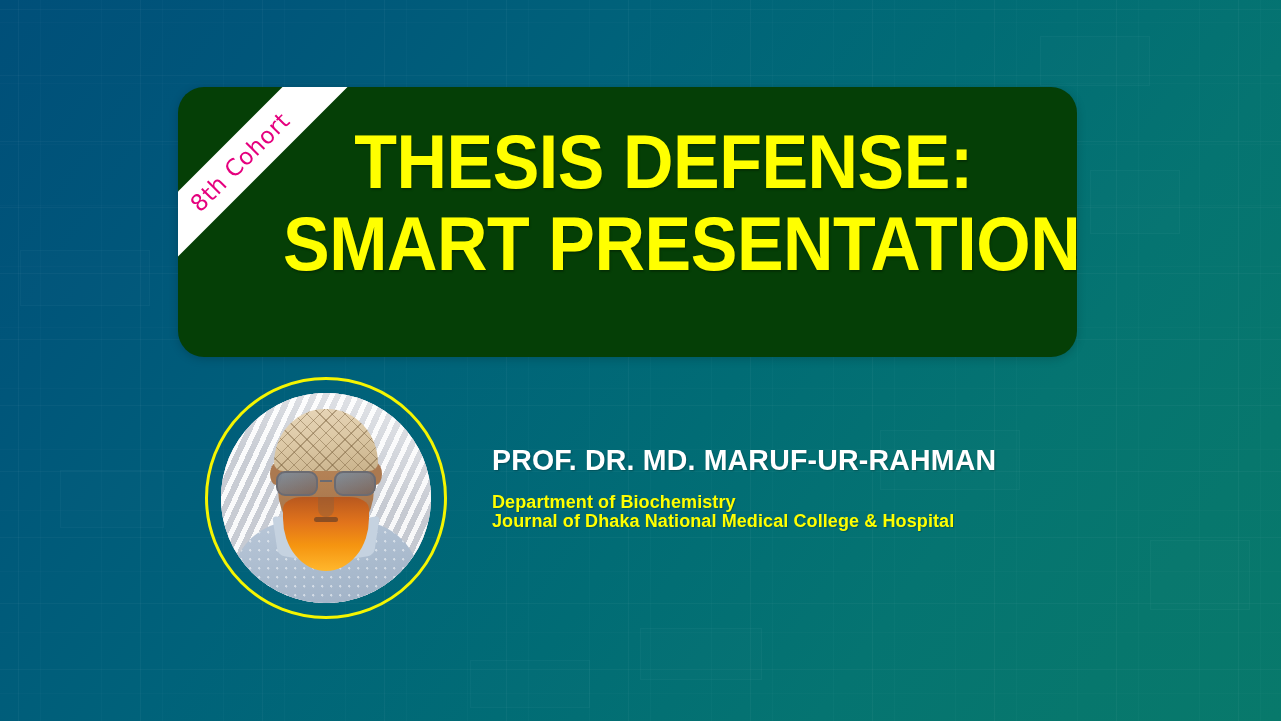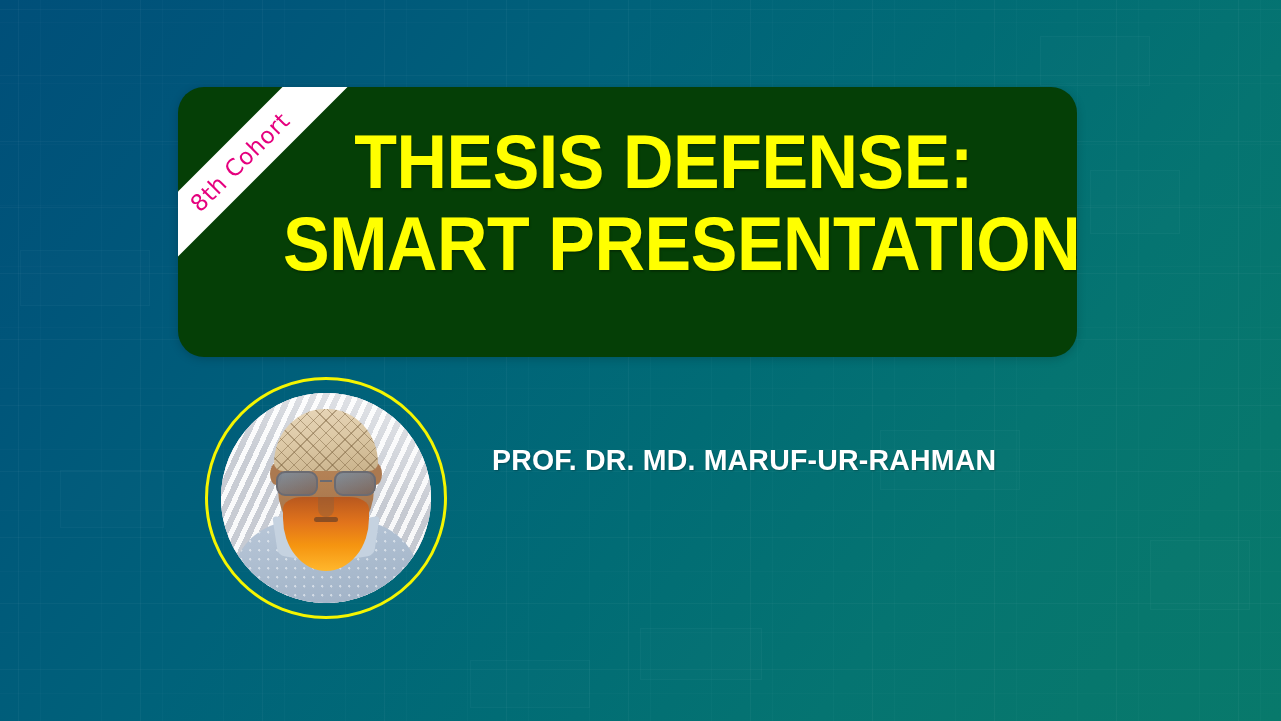--- a/index.html
+++ b/index.html
@@ -350,16 +350,18 @@
         <div class="p-lens left"></div>
         <div class="p-bridge"></div>
         <div class="p-lens right"></div>
       </div>
     </div>
   </div>
 
   <div class="speaker">
     <div class="speaker-name">PROF. DR. MD. MARUF-UR-RAHMAN</div>
     <div class="speaker-affil">
+      <div class="affil-line">Department of Biochemistry</div>
+      <div class="affil-line">Journal of Dhaka National Medical College &amp; Hospital</div>
     </div>
   </div>
 
 </div>
 
 </body></html>

